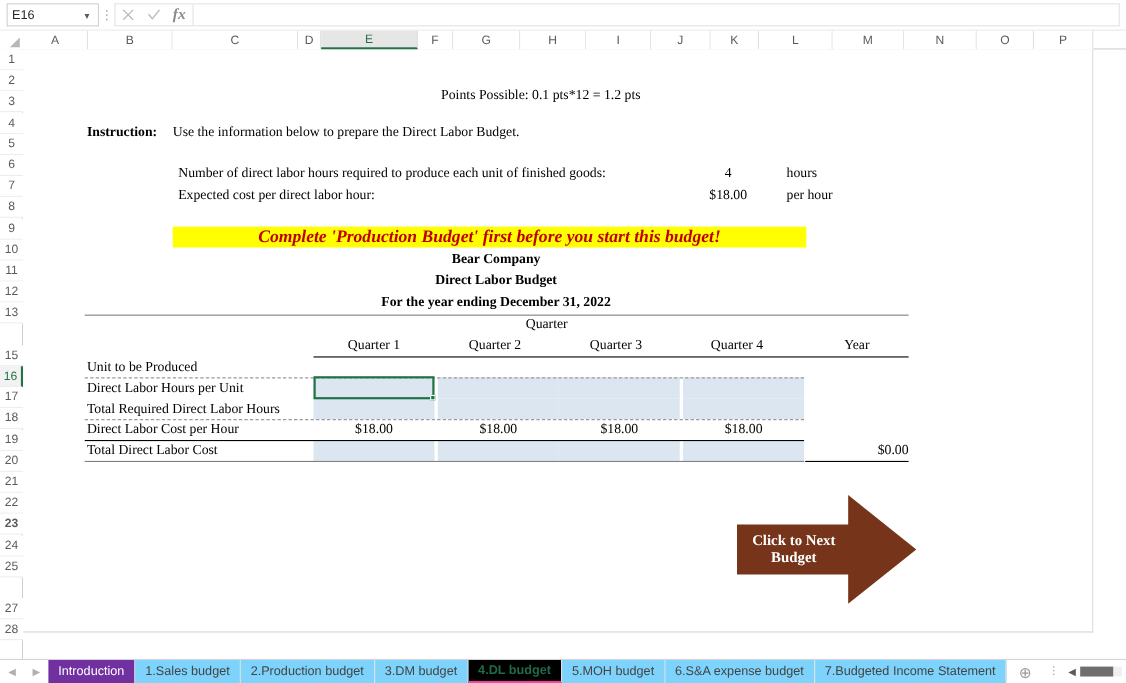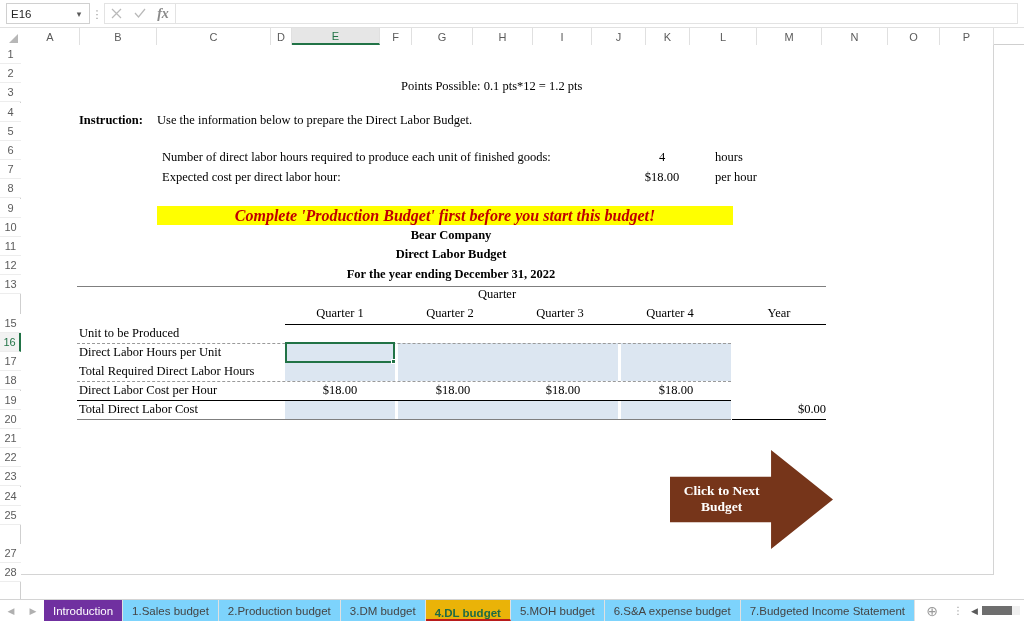--- a/index.html
+++ b/index.html
@@ -250,23 +250,22 @@
     font-size: 11.5px; color: #444444;
     border-right: 1px solid #e0e0e0;
     background: #7dd3fc;
     white-space: nowrap;
   }
   .tab.purple {
     background: #7030a0; color: #ffffff;
   }
   .tab.active {
     font-weight: bold; color: #1f6b45;
-    border-bottom: 2px solid #b91c1c;
-    background: #eab308;
-    align-items: flex-end;
+    border-bottom: 2px solid #ec4899;
+    background: #000000;
   }
   #tab-add {
     display: flex; align-items: center; justify-content: center;
     width: 34px; color: #9a9a9a; font-size: 14px;
   }
   #tab-more {
     display: flex; align-items: center; justify-content: center;
     width: 18px; color: #9a9a9a;
     line-height: 5px; font-size: 10px;
   }
@@ -357,21 +356,21 @@
       <div class="rowh" style="top: 230px; height: 19px;">13</div>
       <div class="rowh" style="top: 250px; height: 19px; margin-top: 38px;">14</div>
       <div class="rowh" style="top: 269px; height: 19px;">15</div>
       <div class="rowh sel" style="top: 288px; height: 19px;">16</div>
       <div class="rowh" style="top: 307px; height: 19px;">17</div>
       <div class="rowh" style="top: 326px; height: 19px;">18</div>
       <div class="rowh" style="top: 346px; height: 19px;">19</div>
       <div class="rowh" style="top: 365px; height: 19px;">20</div>
       <div class="rowh" style="top: 384px; height: 19px;">21</div>
       <div class="rowh" style="top: 403px; height: 19px;">22</div>
-      <div class="rowh" style="top: 422px; height: 19px;">23</div>
+      <div class="rowh" style="top: 422px; height: 19px; font-weight: bold;">23</div>
       <div class="rowh" style="top: 442px; height: 19px;">24</div>
       <div class="rowh" style="top: 461px; height: 19px;">25</div>
       <div class="rowh" style="top: 499px; height: 19px; text-align: center;">26</div>
       <div class="rowh" style="top: 499px; height: 19px;">27</div>
       <div class="rowh" style="top: 518px; height: 19px;">28</div>
     </div>
 
   <div id="sheet">
     <div id="sheet-frame"></div>
 

